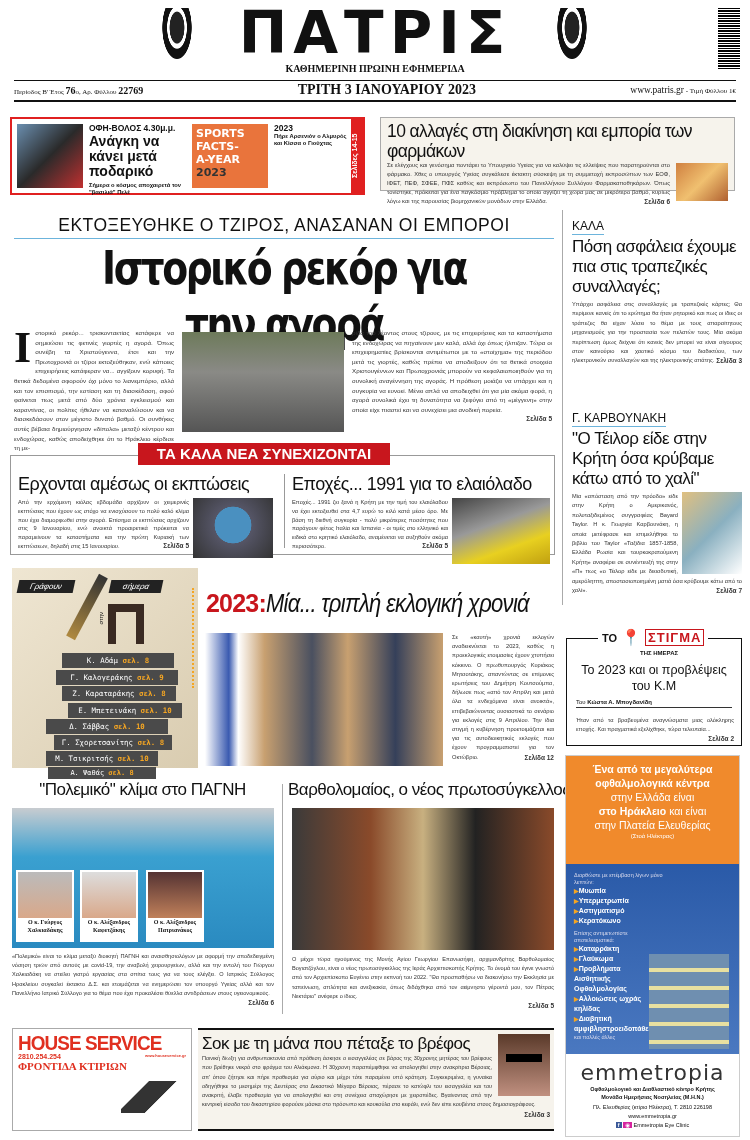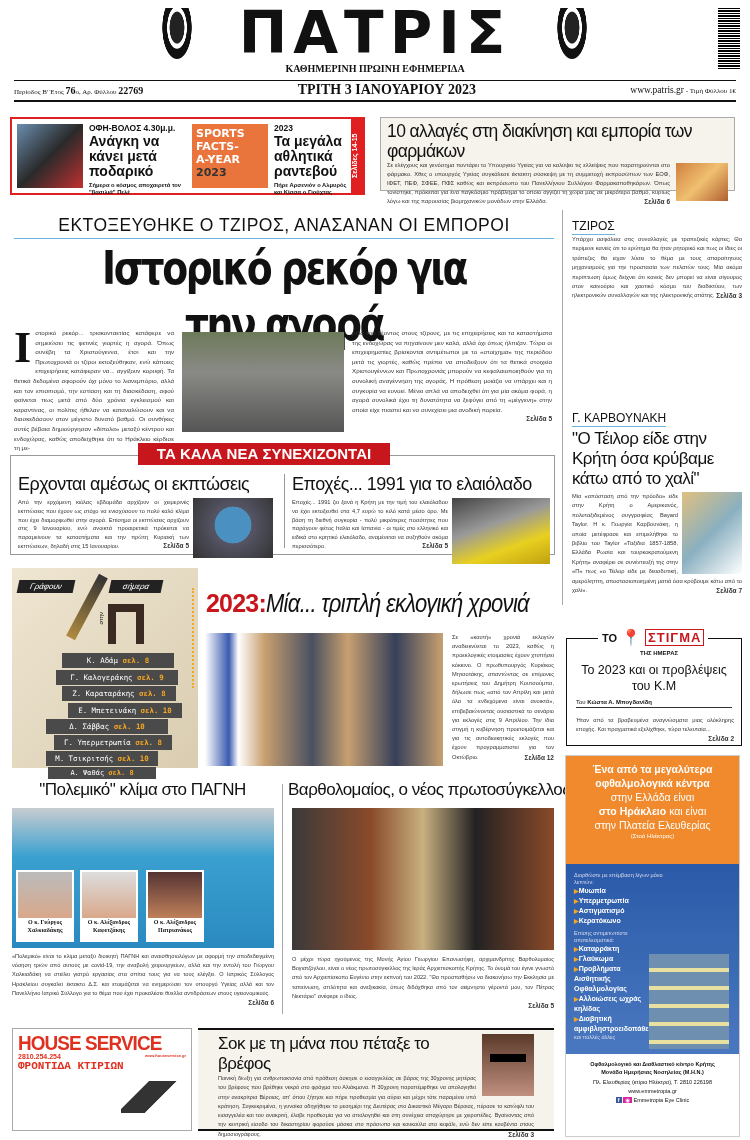--- a/index.html
+++ b/index.html
@@ -62,21 +62,20 @@
     <p>Σήμερα ο κόσμος αποχαιρετά τον "βασιλιά" Πελέ</p>
   </div>
   <div style="position:absolute;left:180px;top:5px;width:76px;height:64px;background:#e9743c;color:#fff;font-weight:bold;font-size:11px;line-height:13px;padding:3px 4px;font-family:'DejaVu Sans',sans-serif">
     <div>SPORTS</div>
       <div>FACTS-</div>
       <div>A-YEAR</div>
       <div style="color:#333">2023</div>
   </div>
   <div style="position:absolute;left:262px;top:4px;width:76px">
     <h4>2023</h4>
-    <h3 style="margin:1px 0 3px">Τα μεγάλα αθλητικά ραντεβού</h3>
     <p>Πήρε Αρσενιόν ο Αλμυρός και Κίσσα ο Γιούχτας</p>
   </div>
   <div class="tab">Σελίδες 14-15</div>
 </div>
 
 <div class="abs pharm">
   <h2>10 αλλαγές στη διακίνηση και εμπορία των φαρμάκων</h2>
   <div class="photo" style="float:right;width:52px;height:38px;margin:2px 0 0 6px;background:linear-gradient(135deg,#d08040,#f0c070,#b06030)"></div>
   <div class="body-txt" style="font-size:5.8px;line-height:9px"><span>Σε ελέγχους και γενόσημα ποντάρει το Υπουργείο Υγείας για να καλύψει τις ελλείψεις που παρατηρούνται στο φάρμακο. Χθες ο υπουργός Υγείας συγκάλεσε έκτακτη σύσκεψη με τη συμμετοχή εκπροσώπων των ΕΟΦ, ΙΦΕΤ, ΠΕΦ, ΣΦΕΕ, ΠΦΣ καθώς και εκπρόσωπο του Πανελλήνιου Συλλόγου Φαρμακαποθηκάρων. Όπως τονίστηκε, πρόκειται για ένα παγκόσμιο πρόβλημα το οποίο αγγίζει τη χώρα μας σε μικρότερο βαθμό, κυρίως λόγω και της παρουσίας βιομηχανικών μονάδων στην Ελλάδα.</span> <span class="page-ref">Σελίδα 6</span></div>
 </div>
@@ -87,21 +86,22 @@
   <span style="float:left;font-size:44px;line-height:40px;font-weight:bold;margin-right:4px;font-family:'Liberation Serif',serif">Ι</span>
   <div class="body-txt">στορικό ρεκόρ... τριακονταετίας κατάφερε να σημειώσει τις φετινές γιορτές η αγορά. Όπως συνέβη τα Χριστούγεννα, έτσι και την Πρωτοχρονιά οι τζίροι εκτοξεύθηκαν, ενώ κάποιες επιχειρήσεις κατάφεραν να... αγγίξουν κορυφή. Τα θετικά δεδομένα αφορούν όχι μόνο το λιανεμπόριο, αλλά και τον επισιτισμό, την εστίαση και τη διασκέδαση, αφού φαίνεται πως μετά από δύο χρόνια εγκλεισμού και καραντίνας, οι πολίτες ήθελαν να καταναλώσουν και να διασκεδάσουν στον μέγιστο δυνατό βαθμό. Οι συνθήκες αυτές βέβαια δημιούργησαν «δίπολα» μεταξύ κέντρου και ενδοχώρας, καθώς αποδείχθηκε ότι το Ηράκλειο κέρδισε τη με-</div>
 </div>
 <div class="abs photo" style="left:182px;top:332px;width:162px;height:100px;background:linear-gradient(180deg,#6d7a5a 0,#8a8a86 40%,#555 100%)"></div>
 <div class="abs" style="left:352px;top:328px;width:200px">
   <div class="body-txt"><span>ρίδα του λέοντος στους τζίρους, με τις επιχειρήσεις και τα καταστήματα της ενδοχώρας να πηγαίνουν μεν καλά, αλλά όχι όπως ήλπιζαν. Τώρα οι επιχειρηματίες βρίσκονται αντιμέτωποι με το «στοίχημα» της περιόδου μετά τις γιορτές, καθώς πρέπει να αποδείξουν ότι τα θετικά στοιχεία Χριστουγέννων και Πρωτοχρονιάς μπορούν να κεφαλαιοποιηθούν για τη συνολική αναγέννηση της αγοράς. Η πρόθεση μοιάζει να υπάρχει και η συγκυρία να ευνοεί. Μένει απλά να αποδειχθεί ότι για μία ακόμα φορά, η αγορά συνολικά έχει τη δυνατότητα να ξεφύγει από τη «μέγγενη» στην οποία είχε πιαστεί και να συνεχίσει μια ανοδική πορεία.</span><br><span class="page-ref">Σελίδα 5</span></div>
 </div>
 
 <div class="abs" style="left:562px;top:210px;width:1px;height:395px;background:#aaa"></div>
 <div class="abs" style="left:572px;top:216px;width:170px">
-  <div class="side-kicker">ΤΖΙΡΟΣ</div>
+  <div class="side-kicker">ΚΑΛΑ</div>
+  <div class="sec-title" style="margin:2px 0 3px">Πόση ασφάλεια έχουμε πια στις τραπεζικές συναλλαγές;</div>
   <div class="body-txt" style="font-size:5.7px;line-height:9.4px"><span>Υπάρχει ασφάλεια στις συναλλαγές με τραπεζικές κάρτες; Θα περίμενε κανείς ότι το ερώτημα θα ήταν ρητορικό και πως οι ίδιες οι τράπεζες θα είχαν λύσει το θέμα με τους απαραίτητους μηχανισμούς για την προστασία των πελατών τους. Μία ακόμα περίπτωση όμως δείχνει ότι κανείς δεν μπορεί να είναι σίγουρος στον καινούριο και χαοτικό κόσμο του διαδικτύου, των ηλεκτρονικών συναλλαγών και της ηλεκτρονικής απάτης.</span> <span class="page-ref">Σελίδα 3</span></div>
 </div>
 <div class="abs" style="left:572px;top:408px;width:170px">
   <div class="side-kicker">Γ. ΚΑΡΒΟΥΝΑΚΗ</div>
   <div class="sec-title" style="margin:2px 0 3px">"Ο Τέιλορ είδε στην Κρήτη όσα κρύβαμε κάτω από το χαλί"</div>
   <div class="photo" style="float:right;width:60px;height:82px;margin-left:4px;background:linear-gradient(135deg,#e0c080,#8ab0c0,#fff)"></div>
   <div class="body-txt" style="font-size:5.7px;line-height:9.4px"><span>Μία «απόσταση από την πρόοδο» είδε στην Κρήτη ο Αμερικανός, πολυταξιδεμένος συγγραφέας Bayard Taylor. Η κ. Γεωργία Καρβουνάκη, η οποία μετέφρασε και επιμελήθηκε το βιβλίο του Taylor «Ταξίδια 1857-1858, Ελλάδα Ρωσία και τουρκοκρατούμενη Κρήτη» αναφέρει σε συνέντευξή της στην «Π» πως «ο Τέιλορ είδε με διεισδυτική, αμερόληπτη, αποστασιοποιημένη ματιά όσα κρύβουμε κάτω από το χαλί».</span> <span class="page-ref">Σελίδα 7</span></div>
 </div>
 
 <div class="abs" style="left:10px;top:455px;width:545px;height:100px;border:1.5px solid #999"></div>
@@ -124,21 +124,21 @@
   <div style="position:absolute;left:70px;top:4px;width:10px;height:70px;background:linear-gradient(180deg,#333,#b08a40);transform:rotate(28deg)"></div>
   <div style="position:absolute;left:96px;top:36px;width:36px;height:40px;border:8px solid #3a2a22;border-bottom:none"></div>
   <div style="position:absolute;left:86px;top:44px;font-size:6px;writing-mode:vertical-rl;transform:rotate(180deg)">στην</div>
   <div style="position:absolute;right:4px;top:20px;width:2px;height:100px;border-left:2px dotted #f5a623"></div>
 </div>
 <div class="writer-row" style="left:62px;top:653px;width:112px"><span>Κ. Αδάμ</span> <span class="sel">σελ. 8</span></div>
 <div class="writer-row" style="left:56px;top:670px;width:122px"><span>Γ. Καλογεράκης</span> <span class="sel">σελ. 9</span></div>
 <div class="writer-row" style="left:62px;top:686px;width:114px"><span>Ζ. Καραταράκης</span> <span class="sel">σελ. 8</span></div>
 <div class="writer-row" style="left:68px;top:703px;width:114px"><span>Ε. Μπετεινάκη</span> <span class="sel">σελ. 10</span></div>
 <div class="writer-row" style="left:46px;top:719px;width:122px"><span>Δ. Σάββας</span> <span class="sel">σελ. 10</span></div>
-<div class="writer-row" style="left:54px;top:735px;width:118px"><span>Γ. Υπερμετρωπία</span> <span class="sel">σελ. 8</span></div>
+<div class="writer-row" style="left:54px;top:735px;width:118px"><span>Γ. Σχορετσανίτης</span> <span class="sel">σελ. 8</span></div>
 <div class="writer-row" style="left:46px;top:751px;width:112px"><span>Μ. Τσικριτσής</span> <span class="sel">σελ. 10</span></div>
 <div class="writer-row" style="left:48px;top:767px;width:108px;height:12px;line-height:12px;font-size:7px"><span>Α. Ψαθάς</span> <span class="sel">σελ. 8</span></div>
 
 <div class="abs" style="left:206px;top:588px;width:350px;white-space:nowrap;font-size:25px;line-height:30px;letter-spacing:-0.8px">
   <span style="color:#c8161d;font-weight:bold">2023:</span><span style="font-style:italic;display:inline-block;transform:scaleX(0.88);transform-origin:left">Μία... τριπλή εκλογική χρονιά</span>
 </div>
 <div class="abs photo" style="left:205px;top:633px;width:238px;height:133px;background:linear-gradient(90deg,#fff 0,#3a5ab0 10%,#fff 14%,#c8a070 25%,#4a5060 45%,#c8a070 60%,#35405a 80%,#c8a070)"></div>
 <div class="abs" style="left:452px;top:633px;width:102px">
   <div class="body-txt" style="font-size:5.7px;line-height:9.2px"><span>Σε «καυτή» χρονιά εκλογών αναδεικνύεται το 2023, καθώς η προεκλογικές ετοιμασίες έχουν χτυπήσει κόκκινο. Ο πρωθυπουργός Κυριάκος Μητσοτάκης, απαντώντας σε επίμονες ερωτήσεις του Δημήτρη Κουτσούμπα, δήλωσε πως «από τον Απρίλη και μετά όλα τα ενδεχόμενα είναι ανοικτά», επιβεβαιώνοντας ουσιαστικά το σενάριο για εκλογές στις 9 Απριλίου. Την ίδια στιγμή η κυβέρνηση προετοιμάζεται και για τις αυτοδιοικητικές εκλογές που έχουν προγραμματιστεί για τον Οκτώβριο.</span> <span class="page-ref">Σελίδα 12</span></div>
 </div>
@@ -202,37 +202,38 @@
     <div style="font-size:5.5px;color:#dde;line-height:7px;width:60px;margin-top:4px">Επίσης αντιμετωπίστε αποτελεσματικά:</div>
     <div class="bullet">Καταρράκτη</div>
     <div class="bullet">Γλαύκωμα</div>
     <div class="bullet" style="width:70px">Προβλήματα Αισθητικής Οφθαλμολογίας</div>
     <div class="bullet" style="width:70px">Αλλοιώσεις ωχράς κηλίδας</div>
     <div class="bullet" style="width:70px">Διαβητική αμφιβληστροειδοπάθεια</div>
     <div style="font-size:5.5px;color:#dde">και πολλές άλλες</div>
     <div style="position:absolute;right:10px;top:90px;width:80px;height:95px;background:repeating-linear-gradient(180deg,#6f8fb0 0 14px,#e8e0a0 14px 18px)"></div>
   </div>
   <div style="background:#fff;text-align:center;padding:6px 4px">
+    <div style="font-size:22px;letter-spacing:1px;color:#333;font-family:'DejaVu Sans',sans-serif">emmetropia</div>
     <div style="font-size:5.5px;font-weight:bold;line-height:8px">Οφθαλμολογικό και Διαθλαστικό κέντρο Κρήτης</div>
     <div style="font-size:5.5px;font-weight:bold;line-height:8px">Μονάδα Ημερήσιας Νοσηλείας (Μ.Η.Ν.)</div>
     <div style="font-size:5.5px;line-height:9px;margin-top:2px">Πλ. Ελευθερίας (κτίριο Ηλέκτρα), Τ. 2810 226198</div>
     <div style="font-size:5.5px;line-height:8px">www.emmetropia.gr</div>
     <div style="font-size:5.5px;line-height:10px"><span style="background:#3b5998;color:#fff;padding:0 2px;font-weight:bold">f</span> <span style="background:#d6249f;color:#fff;padding:0 2px">◉</span> <span>Emmetropia Eye Clinic</span></div>
   </div>
 </div>
 
 <div class="abs" style="left:12px;top:1028px;width:180px;height:103px;border:1px solid #aaa;padding:3px 5px;overflow:hidden">
   <div style="color:#e03020;font-weight:bold;font-size:21px;line-height:21px;letter-spacing:-1px;transform:scaleX(0.9);transform-origin:left;white-space:nowrap">HOUSE SERVICE</div>
   <div style="display:flex;justify-content:space-between;font-size:7px;font-weight:bold;color:#e03020">
       <span>2810.254.254</span>
       <span style="font-size:4px">www.houseservice.gr</span>
     </div>
-  <div style="color:#e03020;font-weight:bold;font-size:11px;line-height:13px;font-family:Liberation Mono, monospace">ΦΡΟΝΤΙΔΑ ΚΤΙΡΙΩΝ</div>
+  <div style="color:#e03020;font-weight:bold;font-size:11px;line-height:13px;font-family:Liberation Serif, serif">ΦΡΟΝΤΙΔΑ ΚΤΙΡΙΩΝ</div>
   <div style="position:absolute;right:10px;top:52px;width:60px;height:32px;background:linear-gradient(135deg,transparent 30%,#333 31% 60%,transparent 61%)"></div>
 </div>
 
-<div class="abs" style="left:198px;top:1028px;width:356px;height:103px;background:#f6f3ec;border-top:2px solid #111;border-bottom:2px solid #111;padding:4px 20px">
+<div class="abs" style="left:198px;top:1028px;width:356px;height:103px;background:#f6f3ec;border-top:2px solid #111;border-bottom:2px solid #111;padding:4px 4px">
   <div class="photo" style="float:right;width:52px;height:62px;margin-left:6px;background:linear-gradient(180deg,#5a3a2a,#c09080)">
       <div style="margin:20px 8px 0;height:8px;background:#000"></div>
     </div>
   <div style="font-size:17px;letter-spacing:-0.5px;line-height:20px">Σοκ με τη μάνα που πέταξε το βρέφος</div>
   <div class="body-txt" style="font-size:5.5px;line-height:9.3px"><span>Ποινική δίωξη για ανθρωποκτονία από πρόθεση άσκησε ο εισαγγελέας σε βάρος της 30χρονης μητέρας του βρέφους που βρέθηκε νεκρό στο φράγμα του Αλιάκμονα. Η 30χρονη παραπέμφθηκε να απολογηθεί στην ανακρίτρια Βέροιας, απ' όπου ζήτησε και πήρε προθεσμία για αύριο και μέχρι τότε παραμένει υπό κράτηση. Συγκεκριμένα, η γυναίκα οδηγήθηκε το μεσημέρι της Δευτέρας στο Δικαστικό Μέγαρο Βέροιας, πέρασε το κατώφλι του εισαγγελέα και του ανακριτή, έλαβε προθεσμία για να απολογηθεί και στη συνέχεια αποχώρησε με χειροπέδες. Βγαίνοντας από την κεντρική είσοδο του δικαστηρίου φορούσε μάσκα στο πρόσωπο και κουκούλα στο κεφάλι, ενώ δεν είπε κουβέντα στους δημοσιογράφους.</span> <span class="page-ref">Σελίδα 3</span></div>
 </div>
 
 </body></html>

